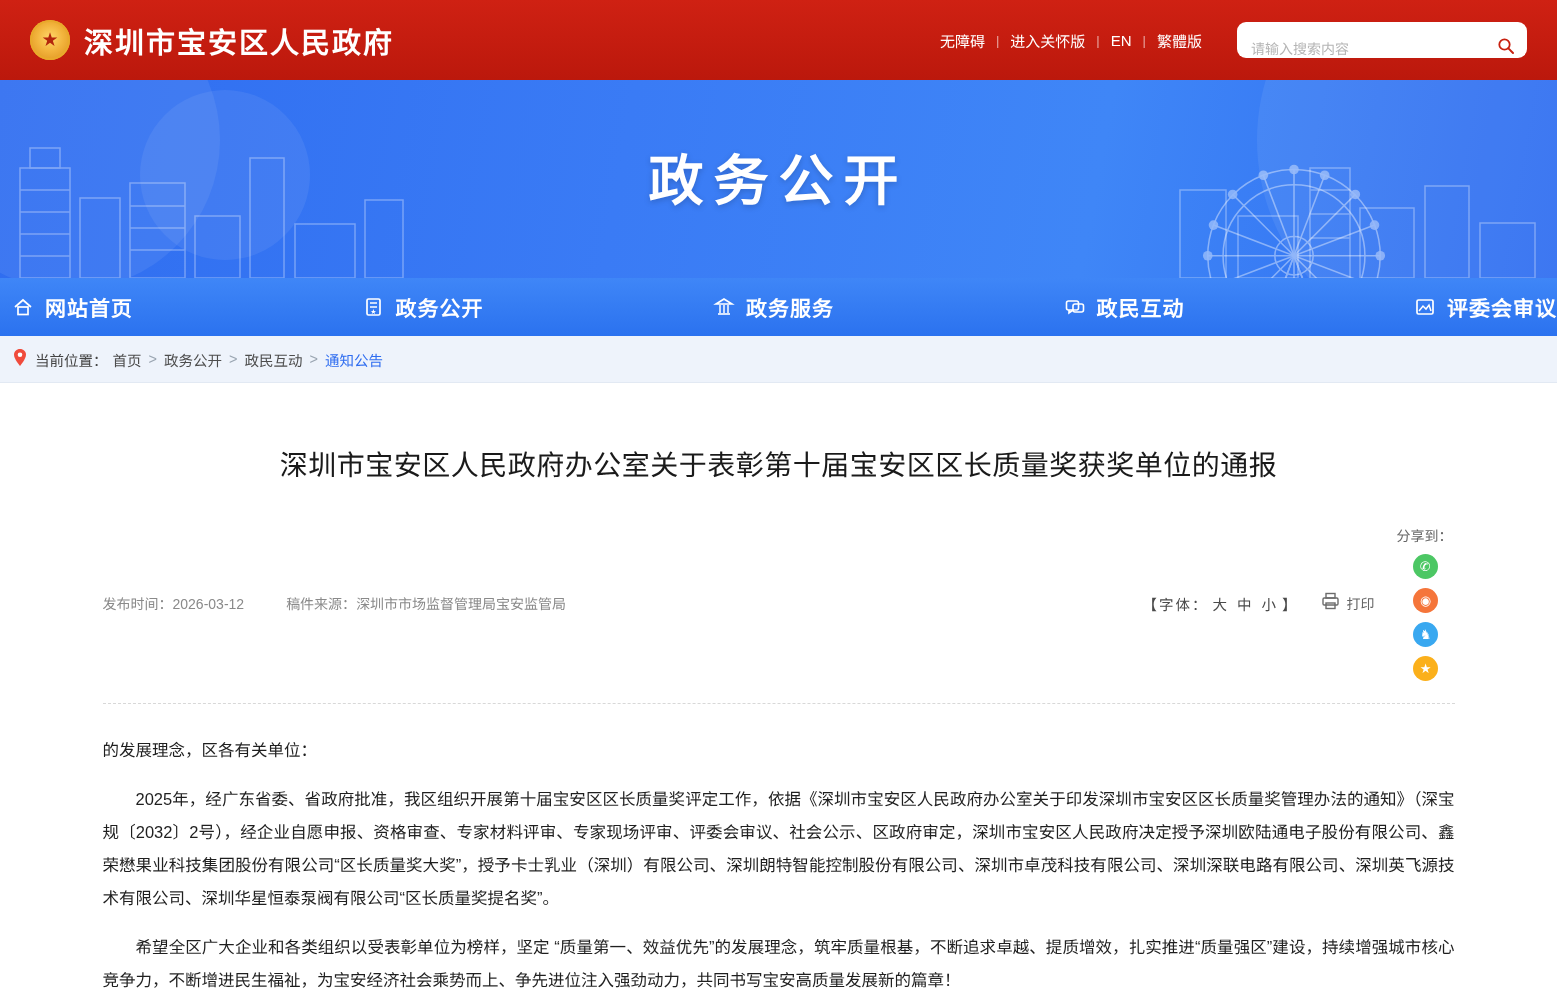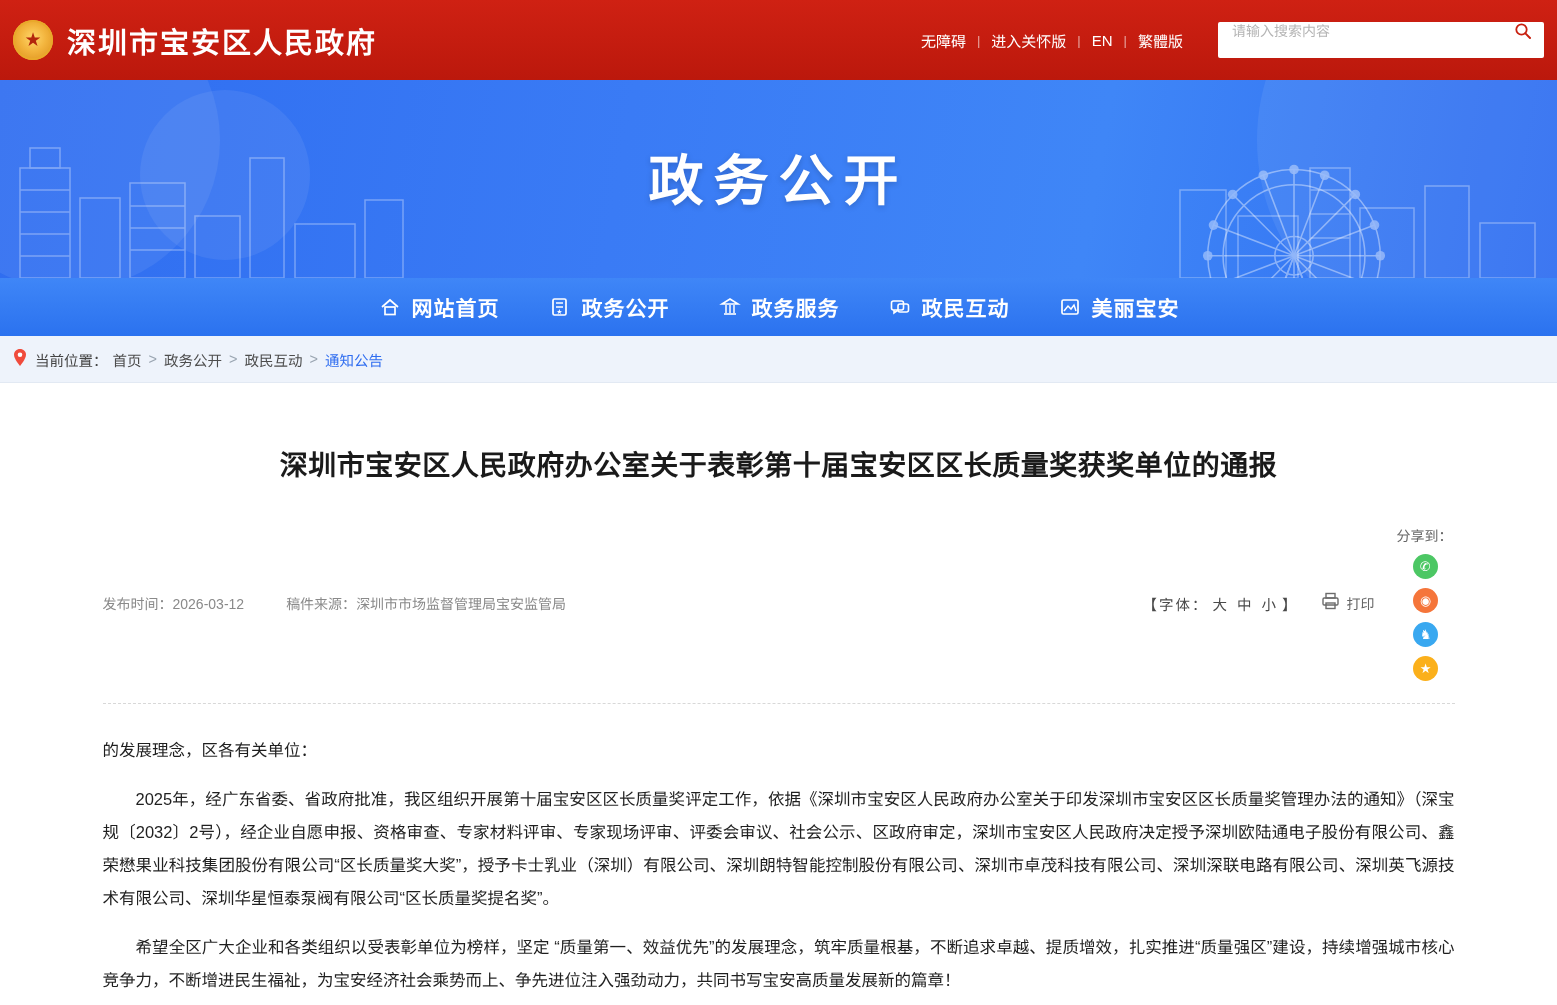--- a/index.html
+++ b/index.html
@@ -16,21 +16,21 @@
     background: #fff;
   }
 
   
   .topbar {
     height: 80px;
     background: #c8200f;
     background: linear-gradient(180deg, #cf2113 0%, #bb180c 100%);
     display: flex;
     align-items: center;
-    padding: 0 13px;
+    padding: 0 30px;
     box-sizing: border-box;
   }
   .emblem {
     width: 40px;
     height: 40px;
     border-radius: 50%;
     background: radial-gradient(circle at 50% 45%, #ffd76a 0%, #f2b33c 45%, #d98b18 100%);
     position: relative;
     flex: 0 0 auto;
     box-shadow: inset 0 0 0 2px #e9a92b;
@@ -69,26 +69,26 @@
     color: #fff;
     text-decoration: none;
     padding: 0 11px;
   }
   .tb-sep {
     color: rgba(255,255,255,0.6);
     font-size: 13px;
   }
   .search-box {
     margin-left: 24px;
-    width: 326px;
+    width: 290px;
     height: 36px;
     background: #fff;
-    border-radius: 2px;
-    display: flex;
-    align-items: flex-start;
+    border-radius: 9px;
+    display: flex;
+    align-items: flex-end;
     padding: 0 12px;
     box-sizing: border-box;
   }
   .search-box input {
     border: 0;
     outline: 0;
     flex: 1;
     font-size: 14px;
     color: #333;
     font-family: "Liberation Sans", sans-serif;
@@ -138,22 +138,23 @@
     opacity: 0.45;
   }
 
   
   .nav {
     height: 58px;
     background: #2f7bf2;
     background: linear-gradient(180deg, #3f86f7 0%, #2b72ef 100%);
     display: flex;
     align-items: center;
-    justify-content: center;
+    justify-content: space-between;
     gap: 48px;
+    padding-left: 11px;
   }
   .nav-item {
     display: flex;
     align-items: center;
     gap: 10px;
     color: #ffffff;
     font-size: 21px;
     font-weight: bold;
     letter-spacing: 1px;
     cursor: pointer;
@@ -198,21 +199,21 @@
   
   .article {
     width: 1460px;
     margin: 0 auto;
     padding: 0 48px;
     box-sizing: border-box;
   }
   .art-title {
     text-align: center;
     font-size: 28px;
-    font-weight: bold;
+    font-weight: normal;
     color: #1a1a1a;
     padding: 62px 20px 0;
     line-height: 1.5;
     letter-spacing: 0.5px;
   }
   .meta {
     display: flex;
     align-items: center;
     margin-top: 38px;
     font-size: 14px;
@@ -412,21 +413,21 @@
       </span>
       <span>政民互动</span>
     </div>
     <div class="nav-item">
       <span class="nav-ico">
         <svg width="22" height="22" viewBox="0 0 22 22">
             <rect x="3" y="4" width="16" height="14" rx="1.5" fill="none" stroke="#fff" stroke-width="1.7"></rect>
             <path d="M5 15 L9 10 L12 13 L15 9 L17 15" fill="none" stroke="#fff" stroke-width="1.5"></path>
           </svg>
       </span>
-      <span>美丽宝安</span>
+      <span>评委会审议</span>
     </div>
   </div>
 
   <div class="crumb">
     <span class="pin">
       <svg width="16" height="19" viewBox="0 0 16 19">
           <path d="M8 1 C4.5 1 2 3.5 2 6.8 C2 11 8 18 8 18 C8 18 14 11 14 6.8 C14 3.5 11.5 1 8 1 Z" fill="#f04b3c"></path>
           <circle cx="8" cy="6.8" r="2.3" fill="#ffffff"></circle>
         </svg>
     </span>

